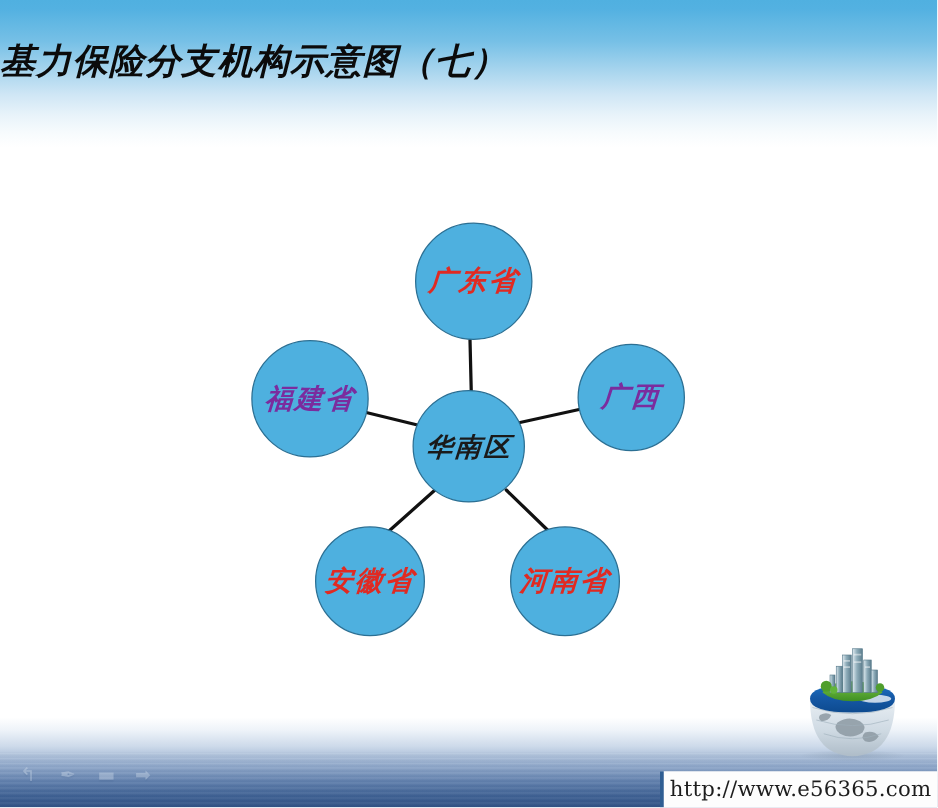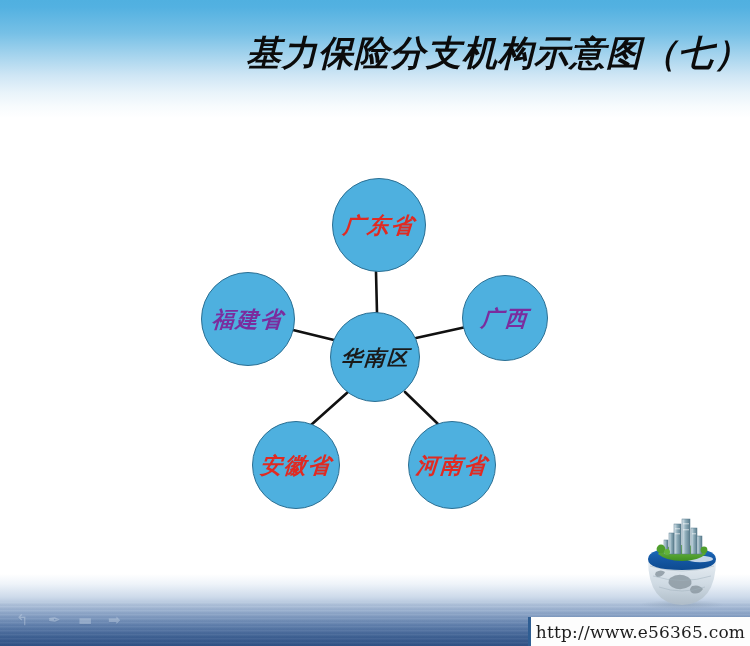--- a/index.html
+++ b/index.html
@@ -69,25 +69,25 @@
     font-size: 15px;
     line-height: 1;
     text-shadow: 0 1px 1px rgba(20,50,95,.25);
   }
 
   
   #title {
     position: absolute;
     left: 0; top: 30px;
     width: 750px;
-    text-align: right;
+    text-align: left;
     font-family: "DejaVu Serif", "Liberation Serif", serif;
     font-weight: bold;
     font-style: italic;
-    font-size: 35px;
+    font-size: 28px;
     letter-spacing: 1px;
     color: #0b0b0b;
     white-space: nowrap;
   }
 
   
   #diagram {
     position: absolute;
     left: 0; top: 0;
     width: 750px; height: 646px;

